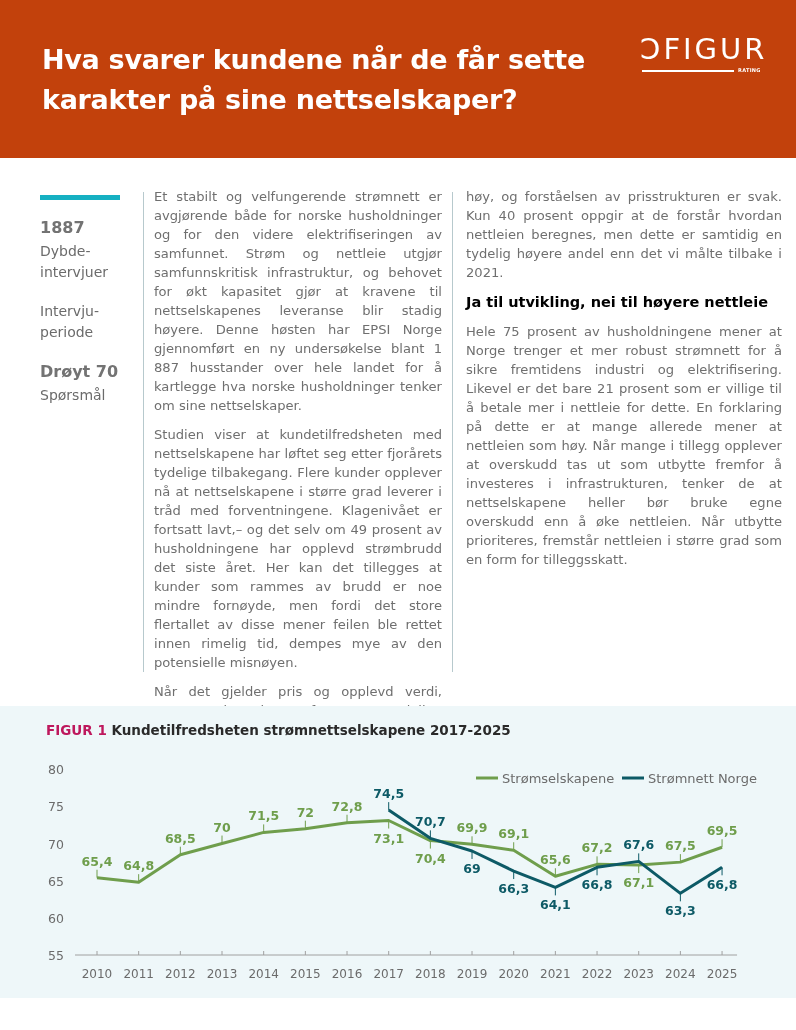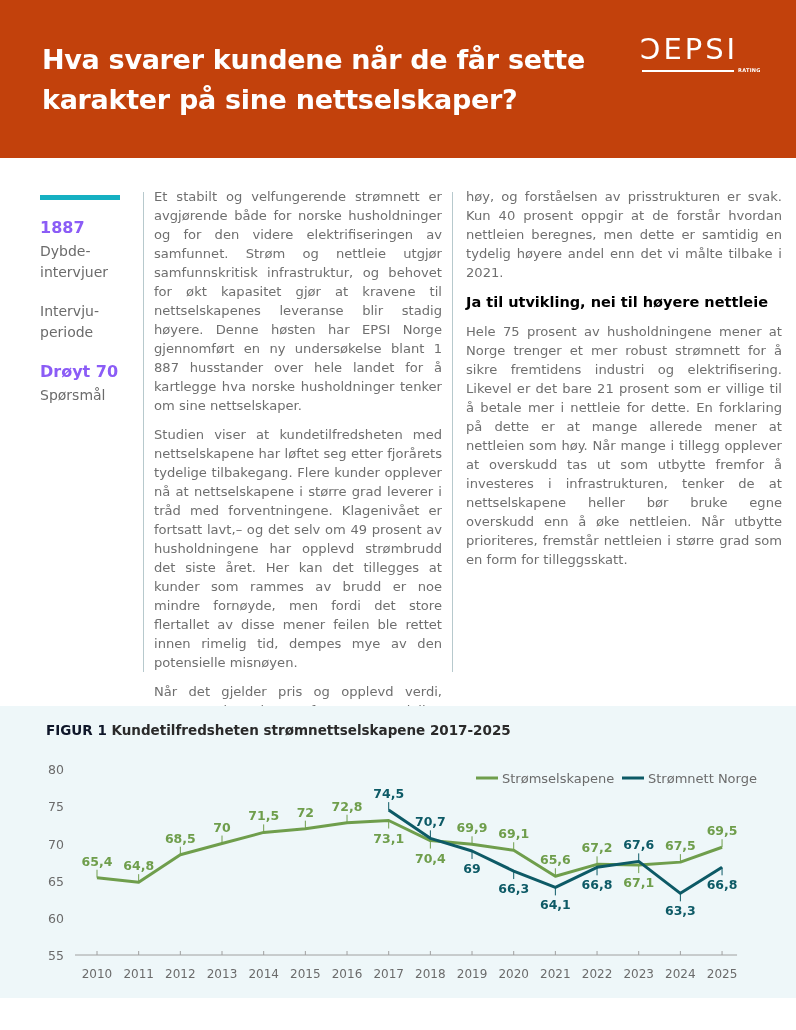--- a/index.html
+++ b/index.html
@@ -22,45 +22,45 @@
   .logo { position: absolute; left: 640px; top: 36px; width: 126px; height: 40px; }
   .logo-text {
     position: absolute; left: 0; top: -4px; color: #fff;
     font-family: "DejaVu Sans", sans-serif; font-size: 29px; letter-spacing: 3px; font-weight: 400;
   }
   .logo-bar { position: absolute; left: 2px; top: 34px; width: 92px; height: 2px; background: #fff; }
   .logo-sub { position: absolute; left: 98px; top: 31px; font-size: 5px; color: #fff; font-weight: bold; letter-spacing: 0.3px; }
 
   .facts { position: absolute; left: 40px; top: 195px; width: 90px; }
   .accent-bar { width: 80px; height: 5px; background: #15b0c2; margin-bottom: 17px; }
-  .fact-value { font-size: 16px; font-weight: bold; color: #8b5cf6; line-height: 22px; }
+  .fact-value { font-size: 16px; font-weight: bold; color: #737373; line-height: 22px; }
   .fact-label { font-size: 14px; color: #6b6b6b; line-height: 21px; margin-top: 2px; }
   .fact { margin-bottom: 18px; }
 
   .divider { position: absolute; width: 1px; background: #b7c9cd; }
 
   .col { position: absolute; top: 187px; font-size: 13.1px; line-height: 19px; color: #6f6f6f; }
   .col p { margin: 0 0 10px 0; text-align: justify; }
   .col1 { left: 154px; width: 288px; }
   .col2 { left: 466px; width: 316px; }
   .subhead { font-size: 14.5px; font-weight: bold; color: #000000; margin: 2px 0 10px 0; line-height: 20px; }
 
   .chart-panel { position: absolute; left: 0; top: 706px; width: 796px; height: 292px; background: #eef7f9; }
   .fig-title { position: absolute; left: 46px; top: 722px; font-size: 13.5px; font-weight: bold; color: #2a2a2a; white-space: nowrap; }
-  .fig-label { color: #0f172a; }
+  .fig-label { color: #be185d; }
   svg.chart { position: absolute; left: 0; top: 0; width: 796px; height: 1030px; pointer-events: none; }
   svg text { font-family: "DejaVu Sans", sans-serif; }
 </style>
 </head>
 <body>
 
 <div class="header">
   <h1 class="header-title">Hva svarer kundene når de får sette karakter på sine nettselskaper?</h1>
   <div class="logo">
-    <span class="logo-text"><span>Ɔ</span><span>EPSI</span></span>
+    <span class="logo-text"><span>Ɔ</span><span>FIGUR</span></span>
     <div class="logo-bar"></div>
     <span class="logo-sub">RATING</span>
   </div>
 </div>
 
 <div class="facts">
   <div class="accent-bar"></div>
   <div class="fact">
     <div class="fact-value">1887</div>
     <div class="fact-label" style="width:78px;">Dybde-intervjuer</div>

